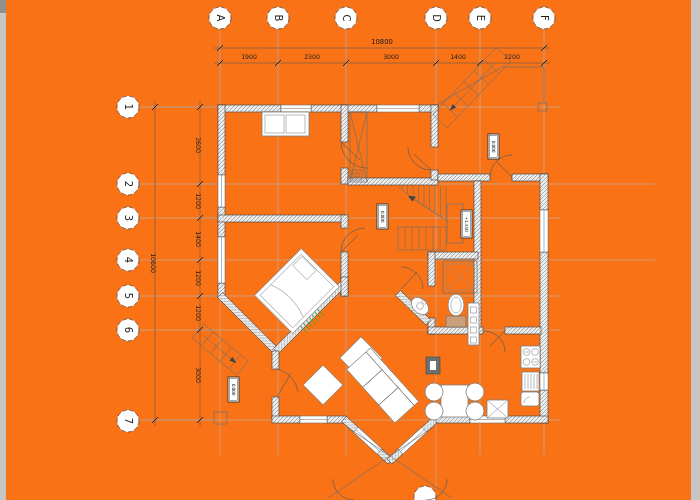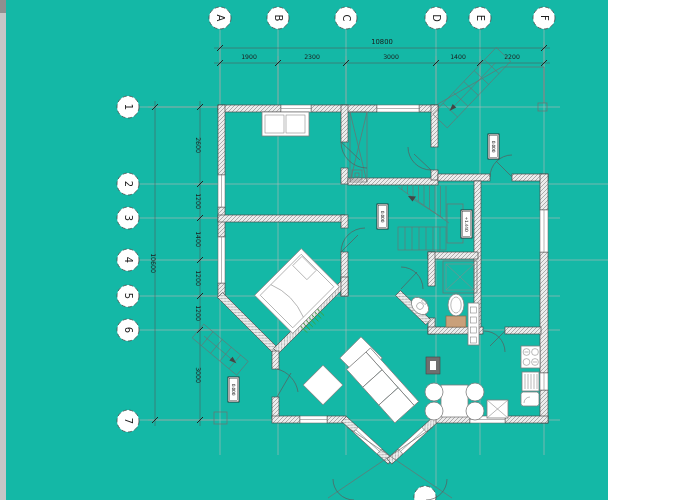--- a/index.html
+++ b/index.html
@@ -1,17 +1,17 @@
 <!DOCTYPE html>
 <html><head>
 <meta charset="utf-8">
 <style>
   html,body{margin:0;padding:0;background:#fff;}
   body{font-family:"DejaVu Sans","Liberation Sans",sans-serif;}
-  .stage{position:relative;width:608px;height:500px;background:#14b8a6;overflow:hidden;}
+  .stage{position:relative;width:700px;height:500px;background:#f97316;overflow:hidden;}
   svg text{fill:#1c1c1c;}
   .dimtxt{font-size:6.2px;}
   .bigdim{font-size:6.8px;}
   .bubtxt{font-size:10px;}
   .elevtxt{font-size:4.4px;letter-spacing:-0.2px;}
   .gridline{stroke:#b8b8b8;stroke-width:0.6;}
   .dimline{stroke:#555;stroke-width:0.55;}
   .tick{stroke:#222;stroke-width:1;}
   .ext{stroke:#999;stroke-width:0.45;}
   .wall{fill:url(#wallhat);stroke:#4e4e4e;stroke-width:0.7;}

